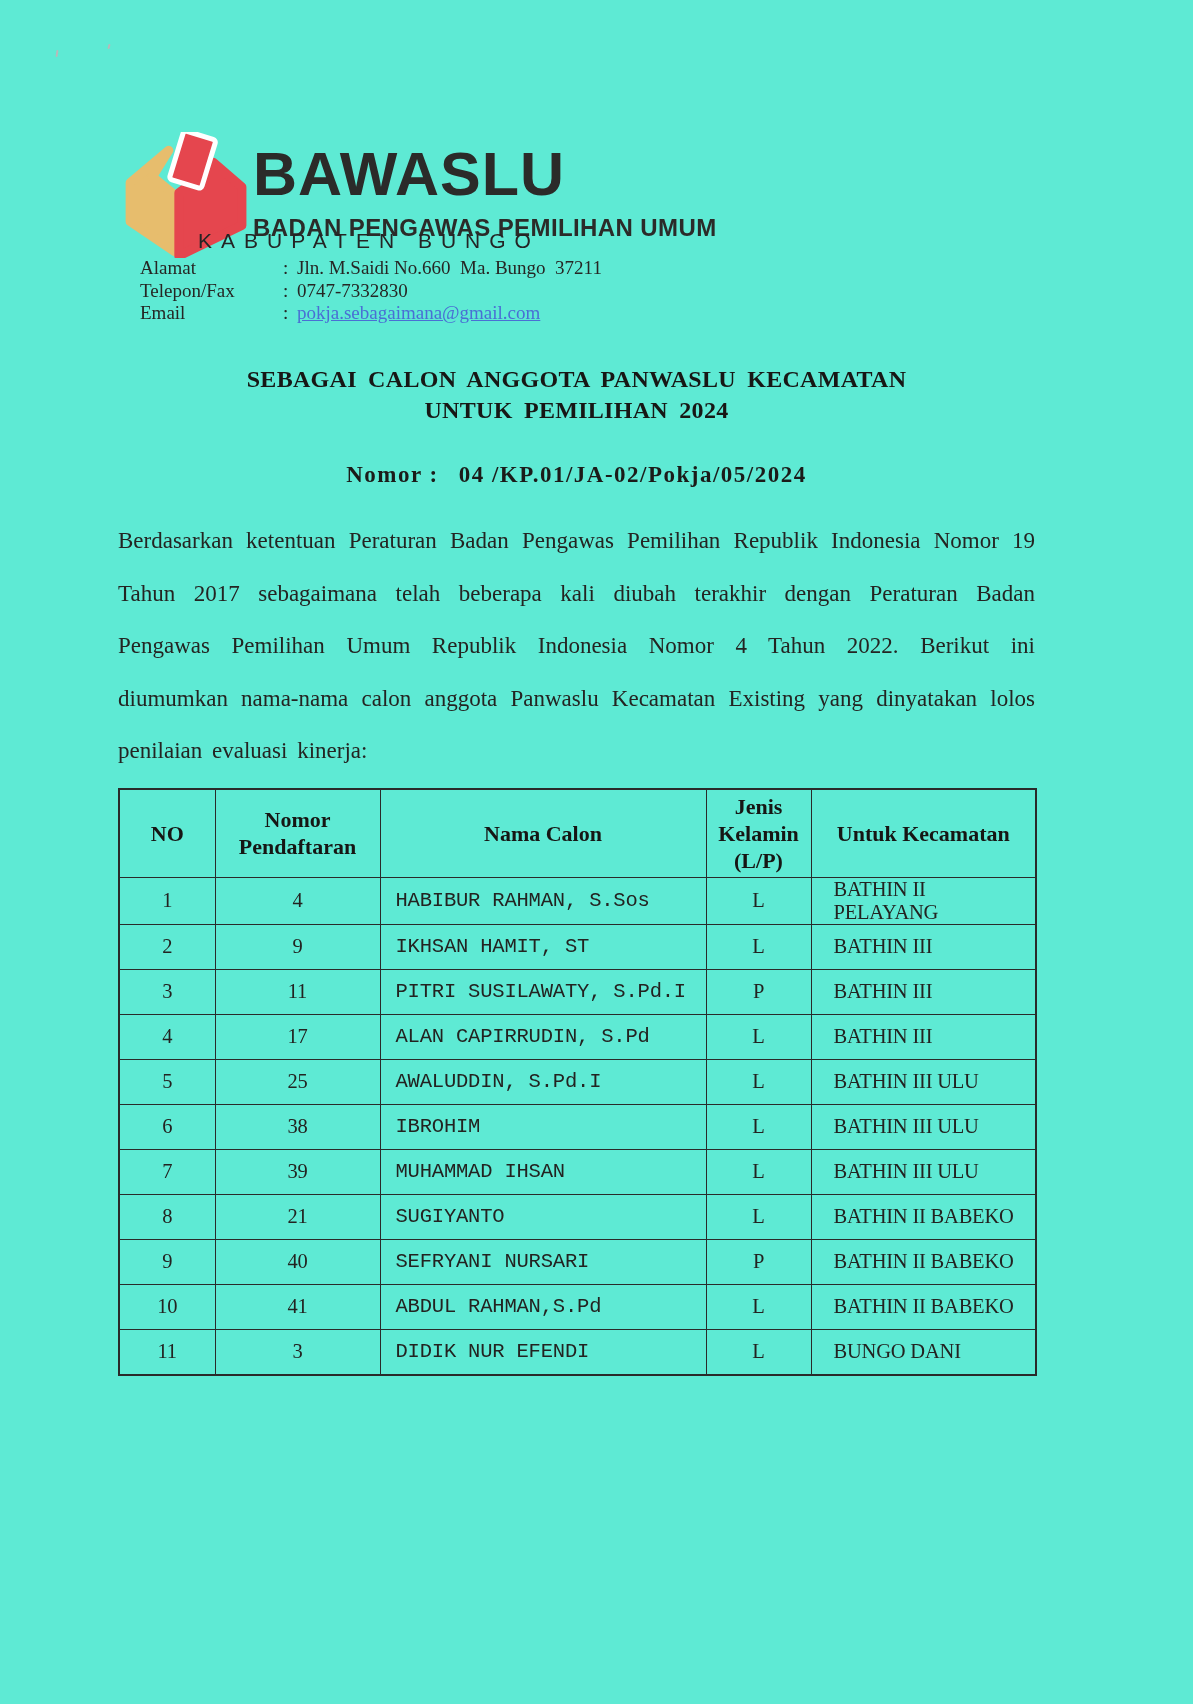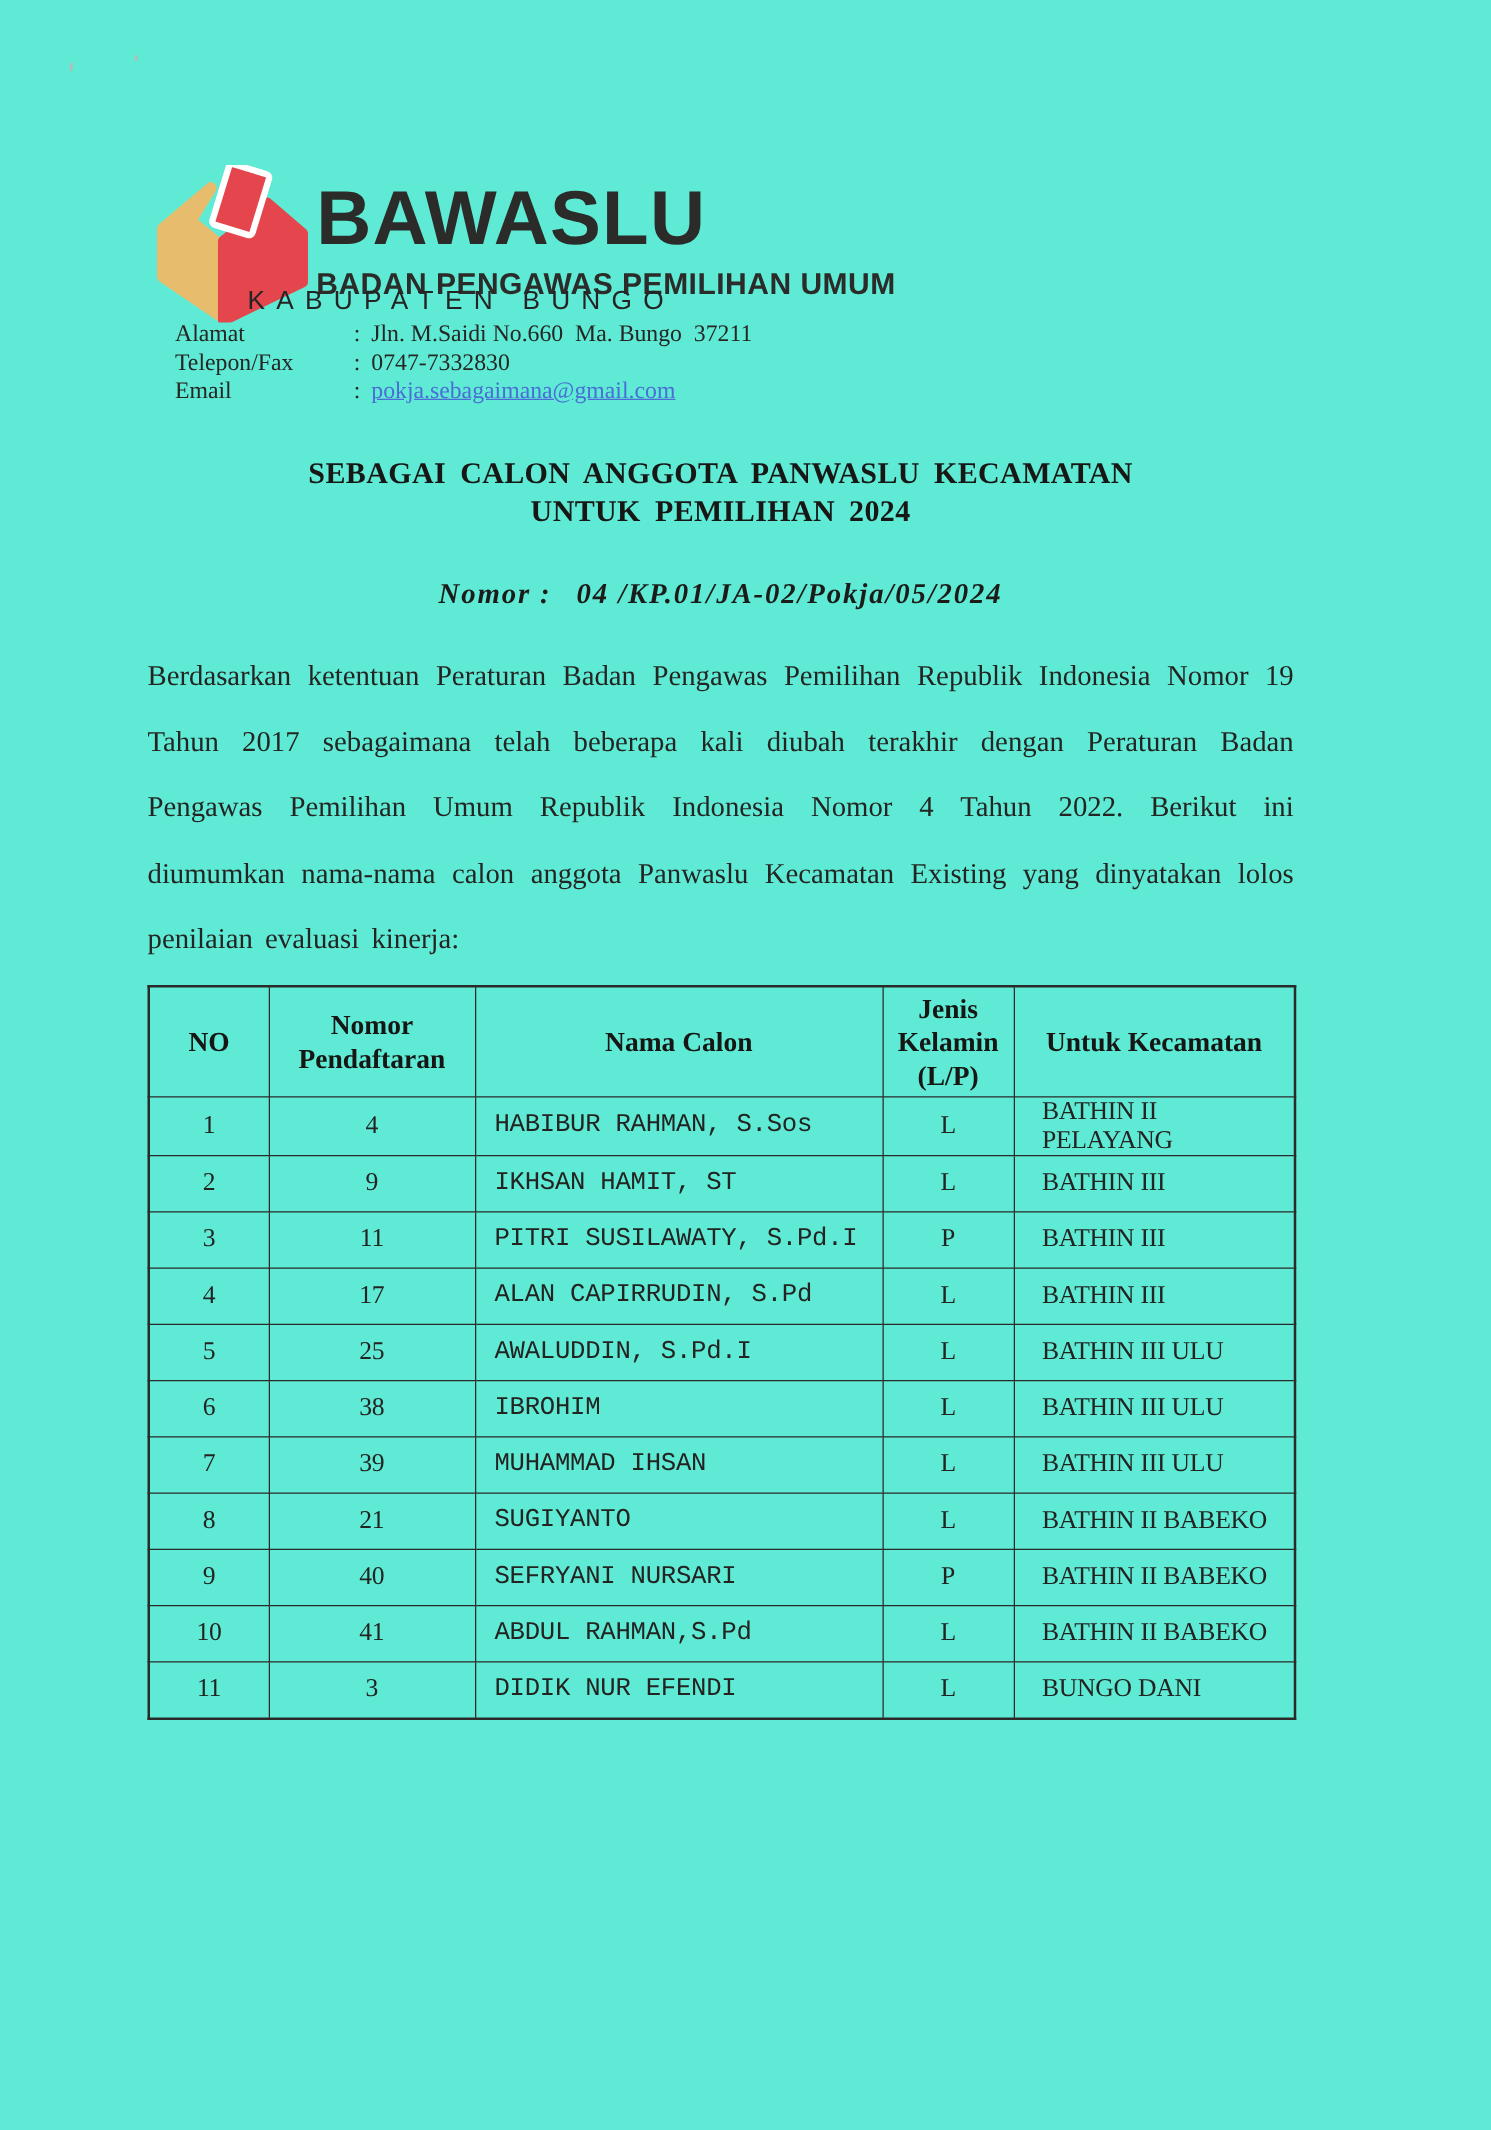--- a/index.html
+++ b/index.html
@@ -35,21 +35,21 @@
   .contact-link{color:#4a6fd4;text-decoration:underline;cursor:pointer;}
 
   
   .content{position:absolute;left:118px;top:364px;width:917px;}
   .title-block{
     text-align:center;font-weight:bold;font-size:24px;line-height:31px;
     word-spacing:5px;color:#171715;letter-spacing:0.3px;
   }
   .title-line{white-space:nowrap;}
   .nomor-line{
-    text-align:center;font-weight:bold;font-style:italic;
+    text-align:center;font-weight:bold;
     font-size:23px;margin-top:36px;letter-spacing:1.5px;color:#1b1b19;
   }
   .nomor-value{margin-left:20px;}
   .body-par{
     margin-top:27px;font-size:23px;line-height:52.5px;
     text-align:justify;word-spacing:4px;color:#242422;
   }
 
   
   table.candidates{

